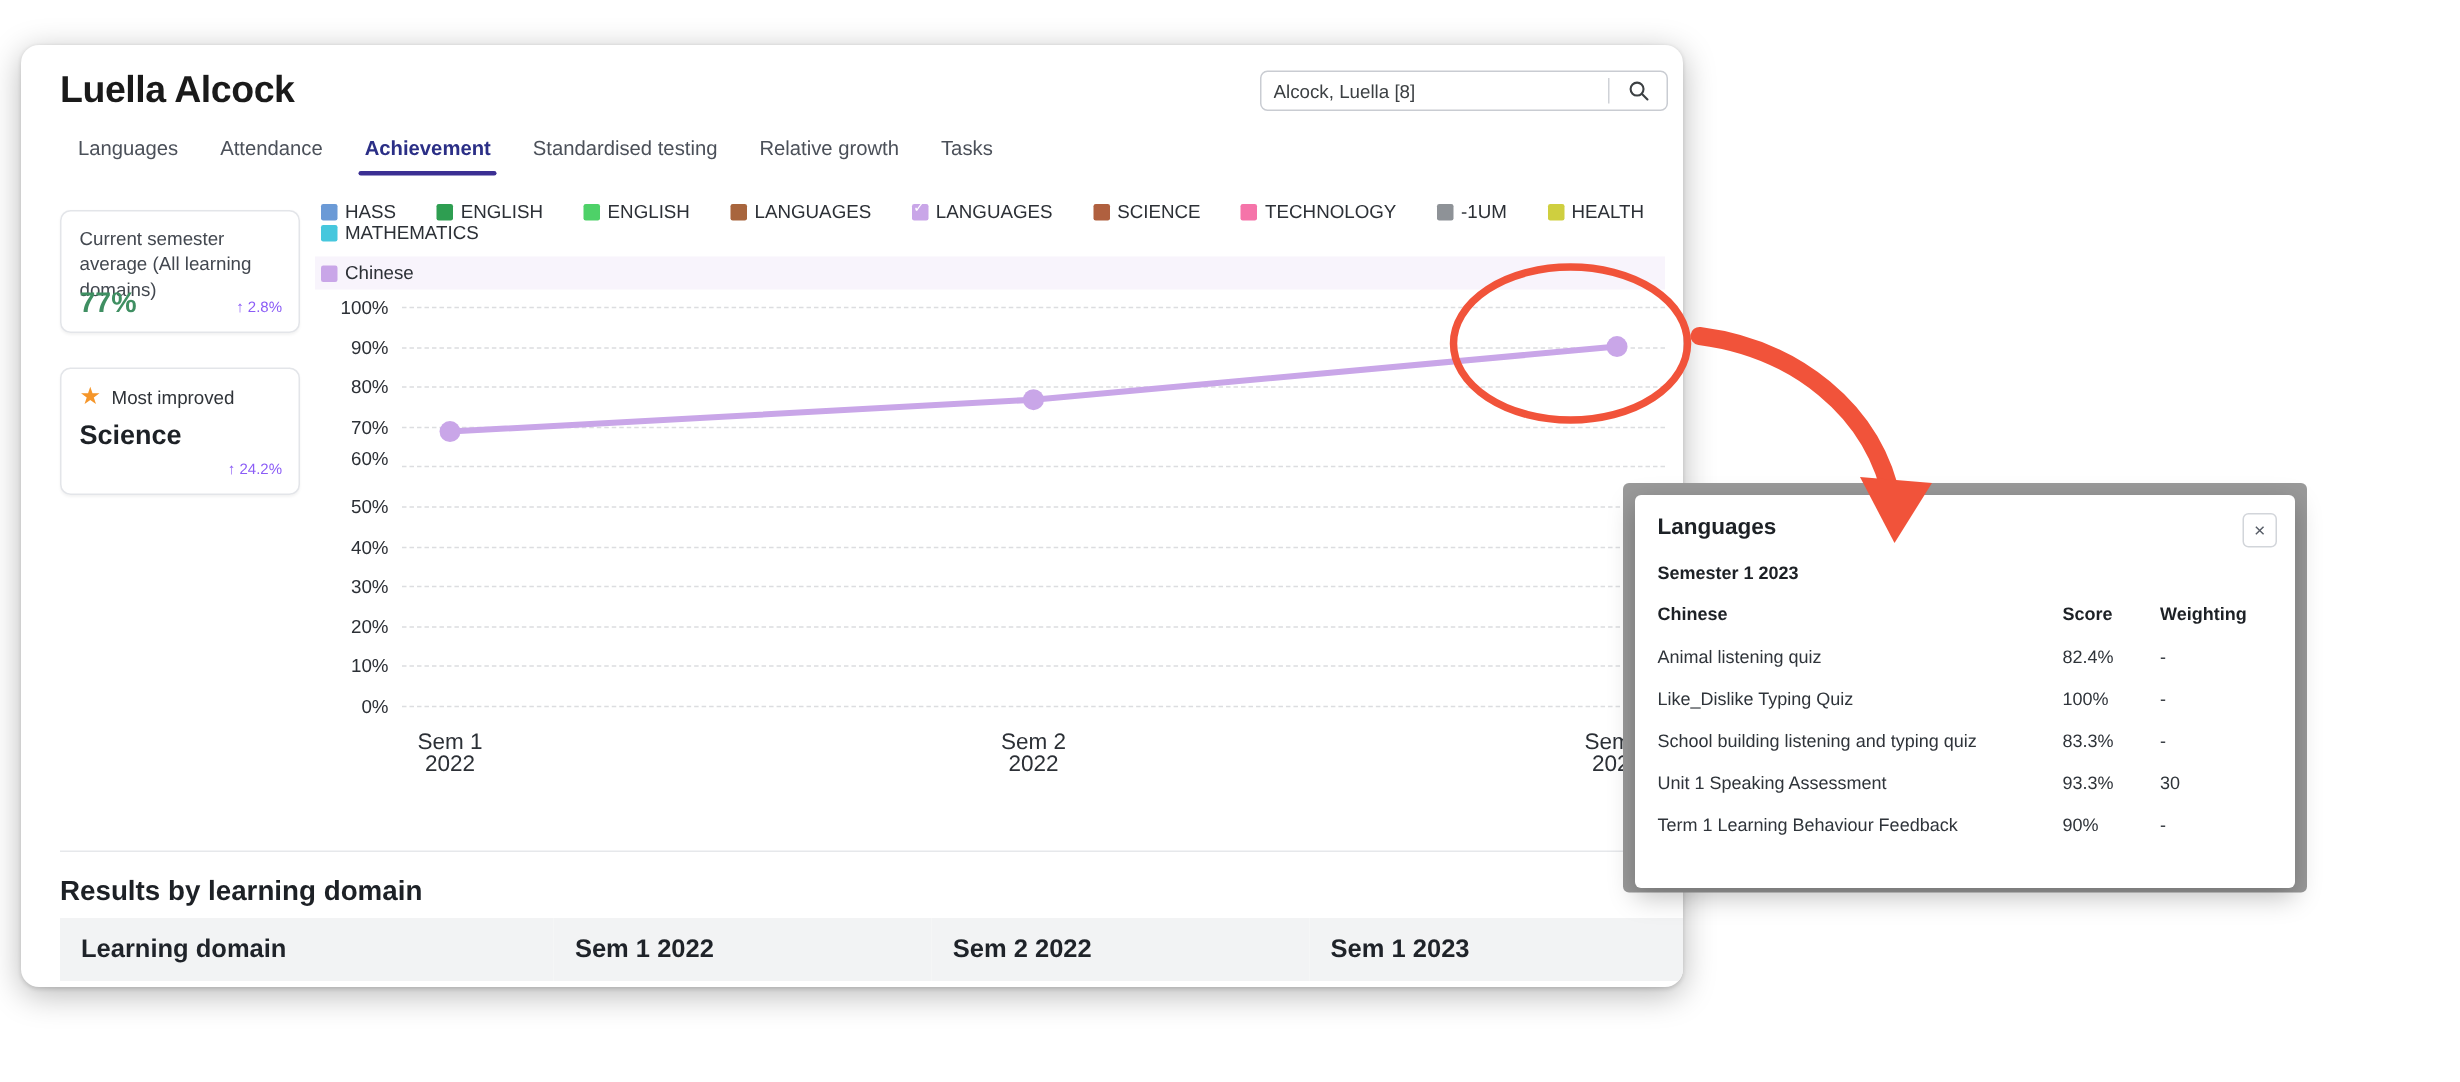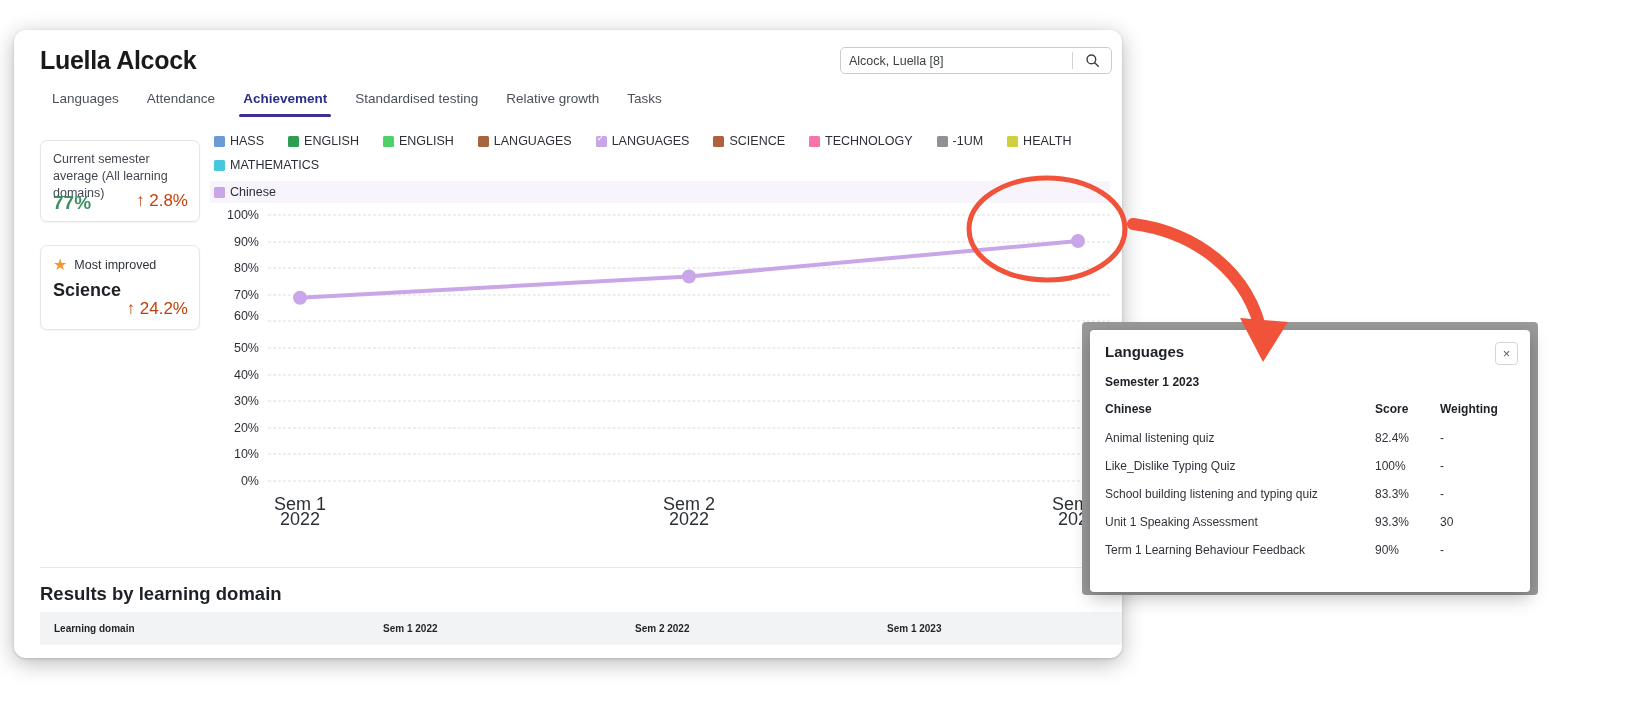--- a/index.html
+++ b/index.html
@@ -140,22 +140,22 @@
     left: 12px;
     bottom: 7px;
     font-size: 19px;
     font-weight: bold;
     color: #3f8f62;
   }
   .card-delta {
     position: absolute;
     right: 11px;
     bottom: 10px;
-    font-size: 17px;
-    color: #c2410c;
+    font-size: 10px;
+    color: #8b5cf6;
     white-space: nowrap;
   }
   .improved-head {
     position: absolute;
     left: 12px;
     top: 11px;
     display: flex;
     align-items: center;
     gap: 7px;
     font-size: 12.5px;
@@ -180,22 +180,23 @@
     position: absolute;
     left: 196px;
     top: 104px;
     width: 900px;
     height: 420px;
   }
   .legend-row {
     display: flex;
     flex-wrap: wrap;
     align-items: center;
-    gap: 10px;
+    gap: 0px;
     padding-left: 4px;
+    justify-content: space-between;
   }
   .legend-item {
     display: flex;
     align-items: center;
     gap: 5px;
     margin-right: 14px;
     font-size: 12.5px;
     color: #2c3036;
     cursor: pointer;
     white-space: nowrap;
@@ -252,21 +253,21 @@
     left: 0;
     right: 0;
     height: 0;
     border-top: 1px dashed #dcdde0;
     transform: translateY(-50%);
   }
   .xlabel {
     position: absolute;
     transform: translateX(-50%);
     text-align: center;
-    font-size: 18px;
+    font-size: 15px;
     color: #2c3036;
     line-height: 15px;
     white-space: nowrap;
   }
   .divider-line {
     position: absolute;
     left: 26px;
     right: 0px;
     top: 537px;
     height: 1px;
@@ -286,21 +287,21 @@
     position: absolute;
     left: 26px;
     top: 582px;
     right: 0px;
     border-collapse: collapse;
     width: 1085px;
   }
   .results-table th {
     background: #f2f3f4;
     text-align: left;
-    font-size: 10px;
+    font-size: 17px;
     font-weight: bold;
     color: #1f2329;
     padding: 11px 0 11px 14px;
   }
   .results-table td {
     font-size: 13px;
     color: #32373d;
     padding: 12px 0 12px 14px;
     border-bottom: 1px solid #eceef0;
   }

